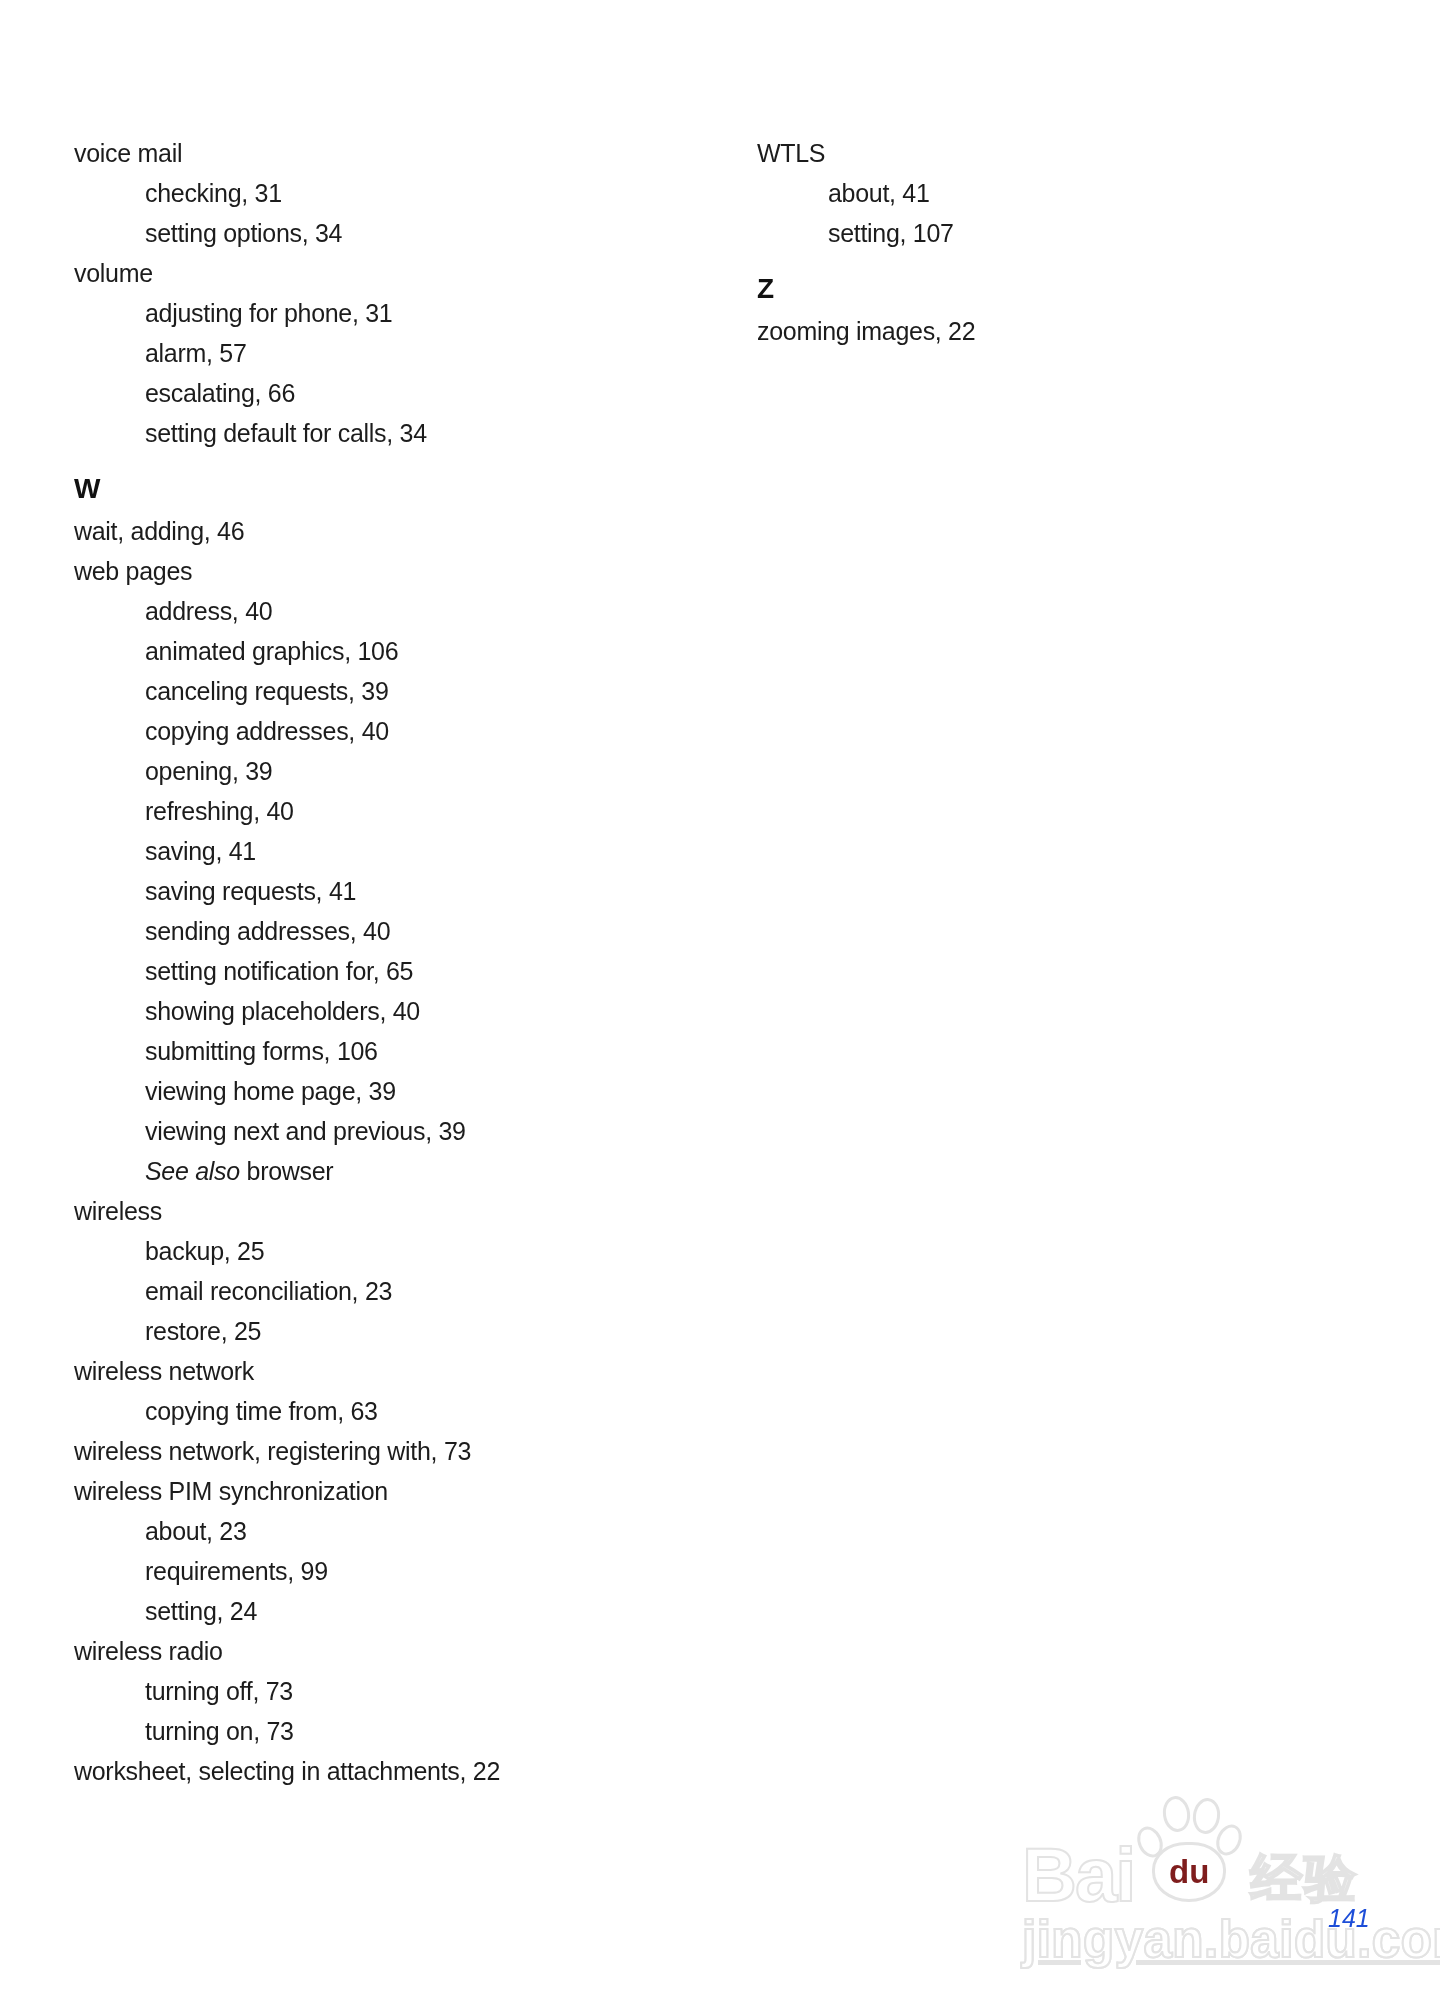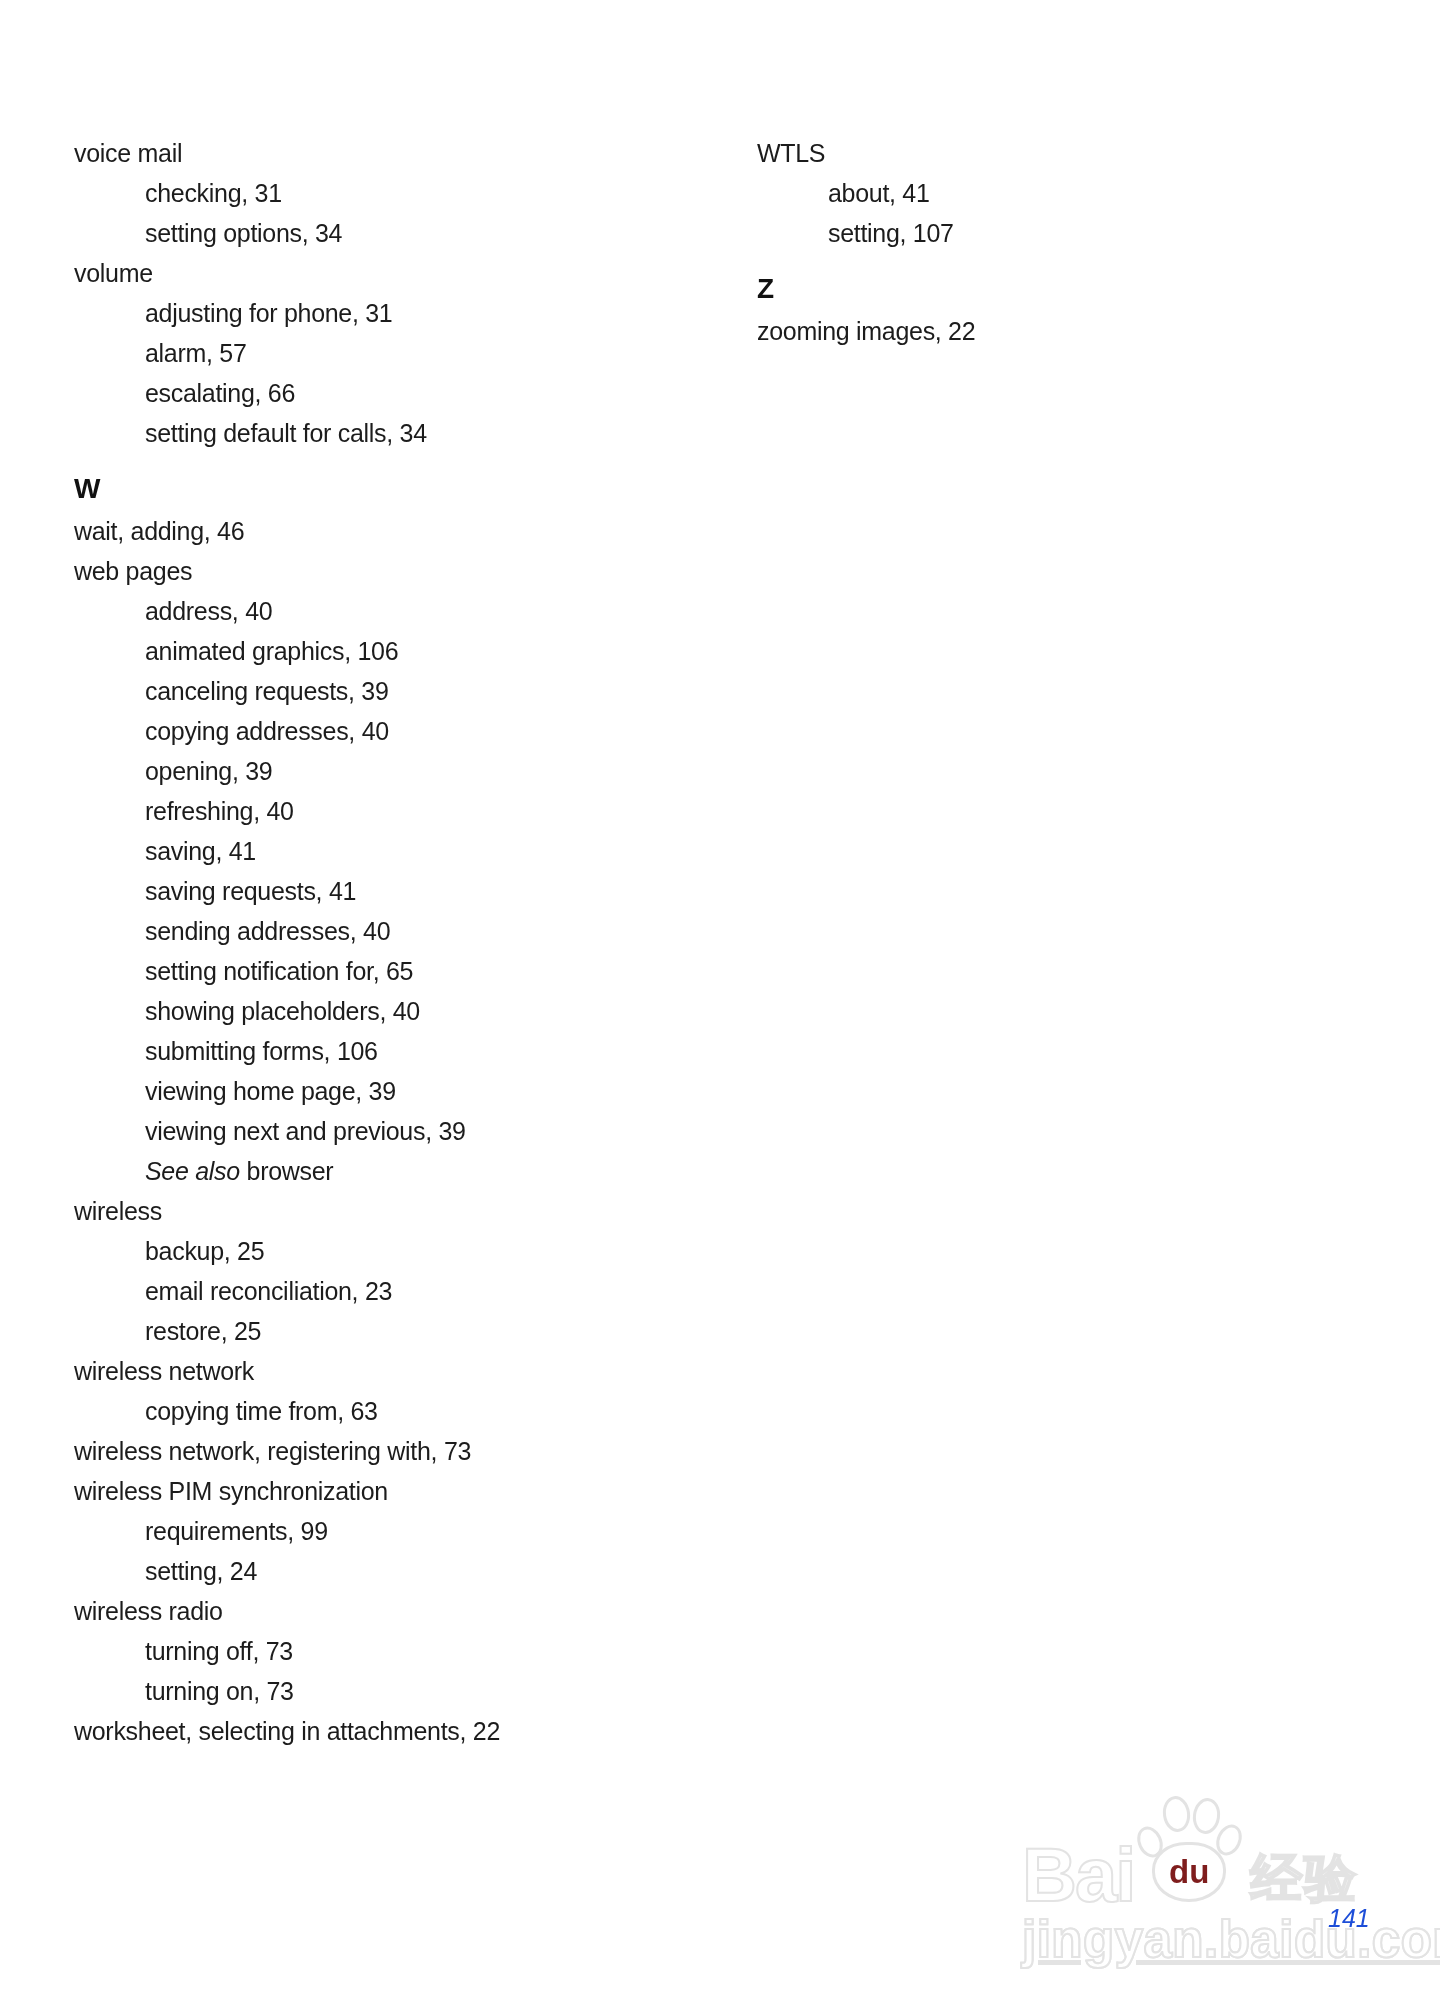--- a/index.html
+++ b/index.html
@@ -154,20 +154,21 @@
       <div class="row sub"><span>viewing next and previous, 39</span></div>
       <div class="row sub"><em>See also</em><span> browser</span></div>
       <div class="row entry"><span>wireless</span></div>
       <div class="row sub"><span>backup, 25</span></div>
       <div class="row sub"><span>email reconciliation, 23</span></div>
       <div class="row sub"><span>restore, 25</span></div>
       <div class="row entry"><span>wireless network</span></div>
       <div class="row sub"><span>copying time from, 63</span></div>
       <div class="row entry"><span>wireless network, registering with, 73</span></div>
       <div class="row entry"><span>wireless PIM synchronization</span></div>
+      <div class="row sub"><span>about, 23</span></div>
       <div class="row sub"><span>requirements, 99</span></div>
       <div class="row sub"><span>setting, 24</span></div>
       <div class="row entry"><span>wireless radio</span></div>
       <div class="row sub"><span>turning off, 73</span></div>
       <div class="row sub"><span>turning on, 73</span></div>
       <div class="row entry"><span>worksheet, selecting in attachments, 22</span></div>
     </div>
   <div id="right-col" class="col">
       <div class="row entry"><span>WTLS</span></div>
       <div class="row sub"><span>about, 41</span></div>

